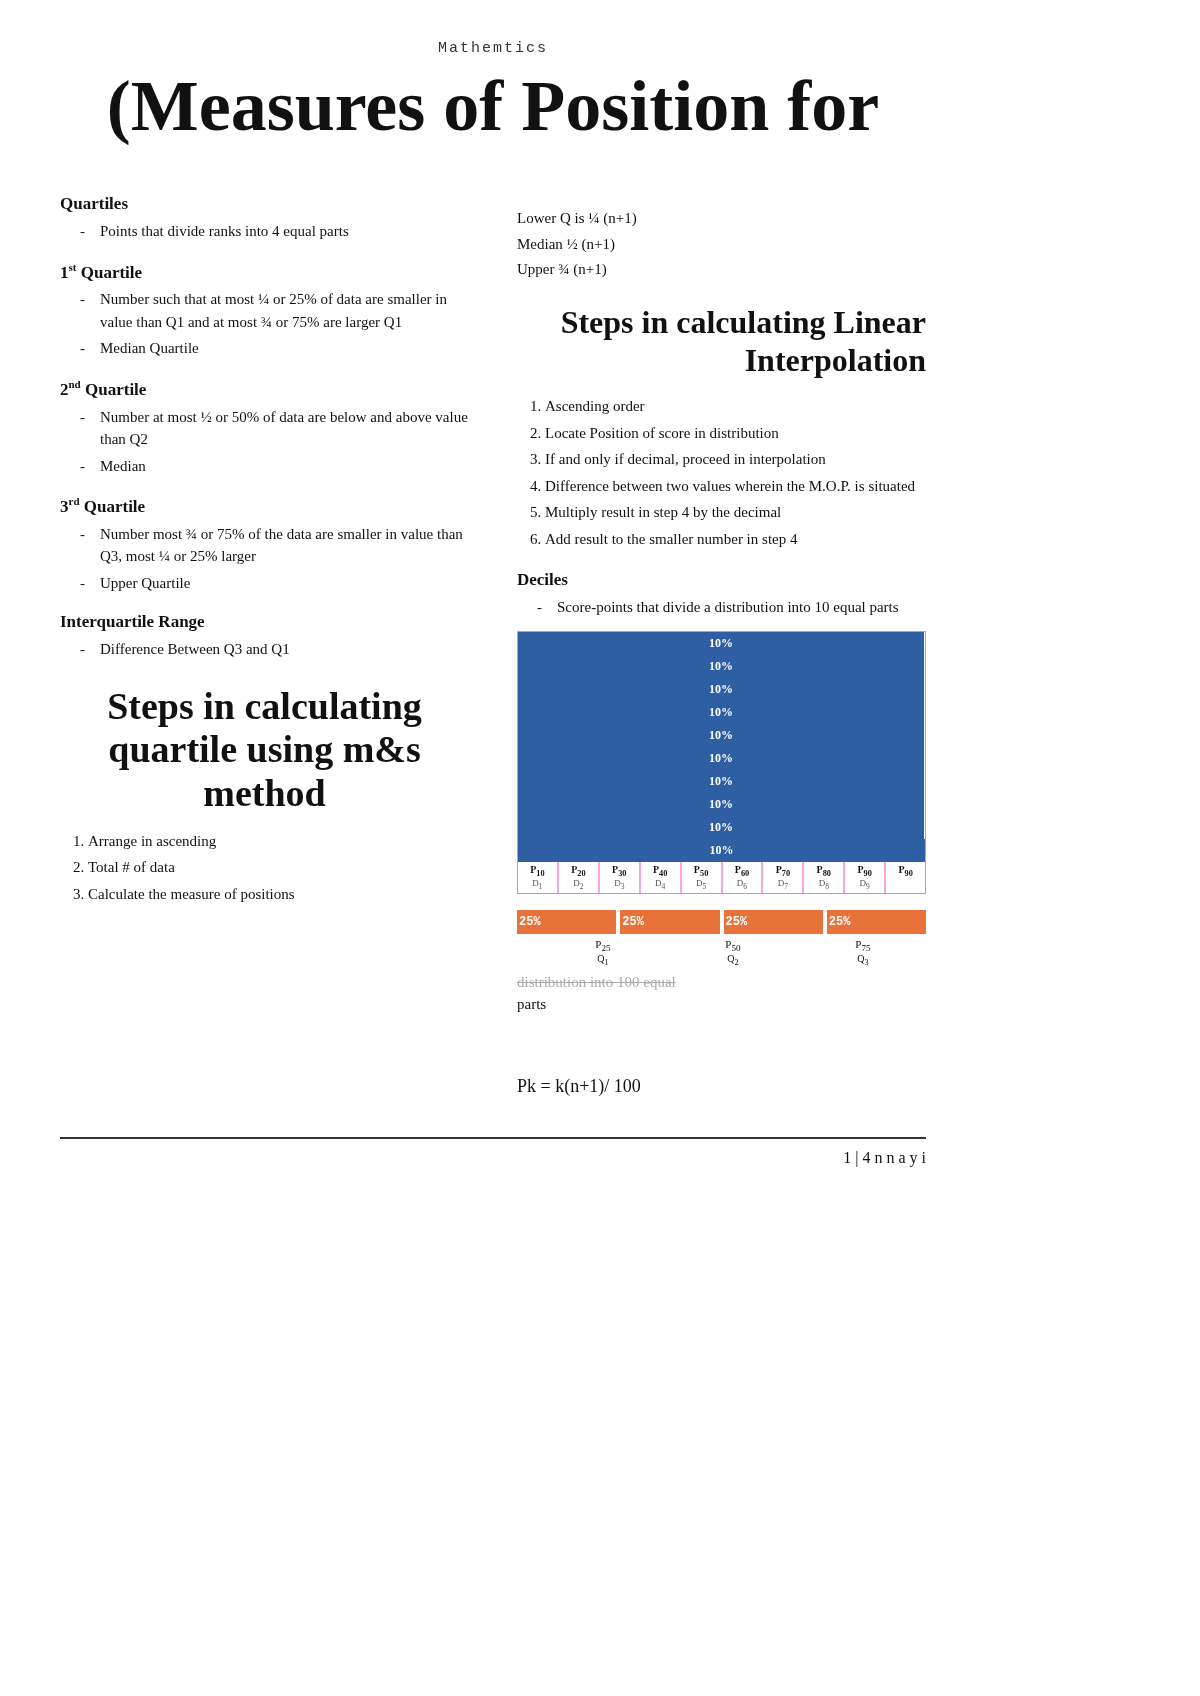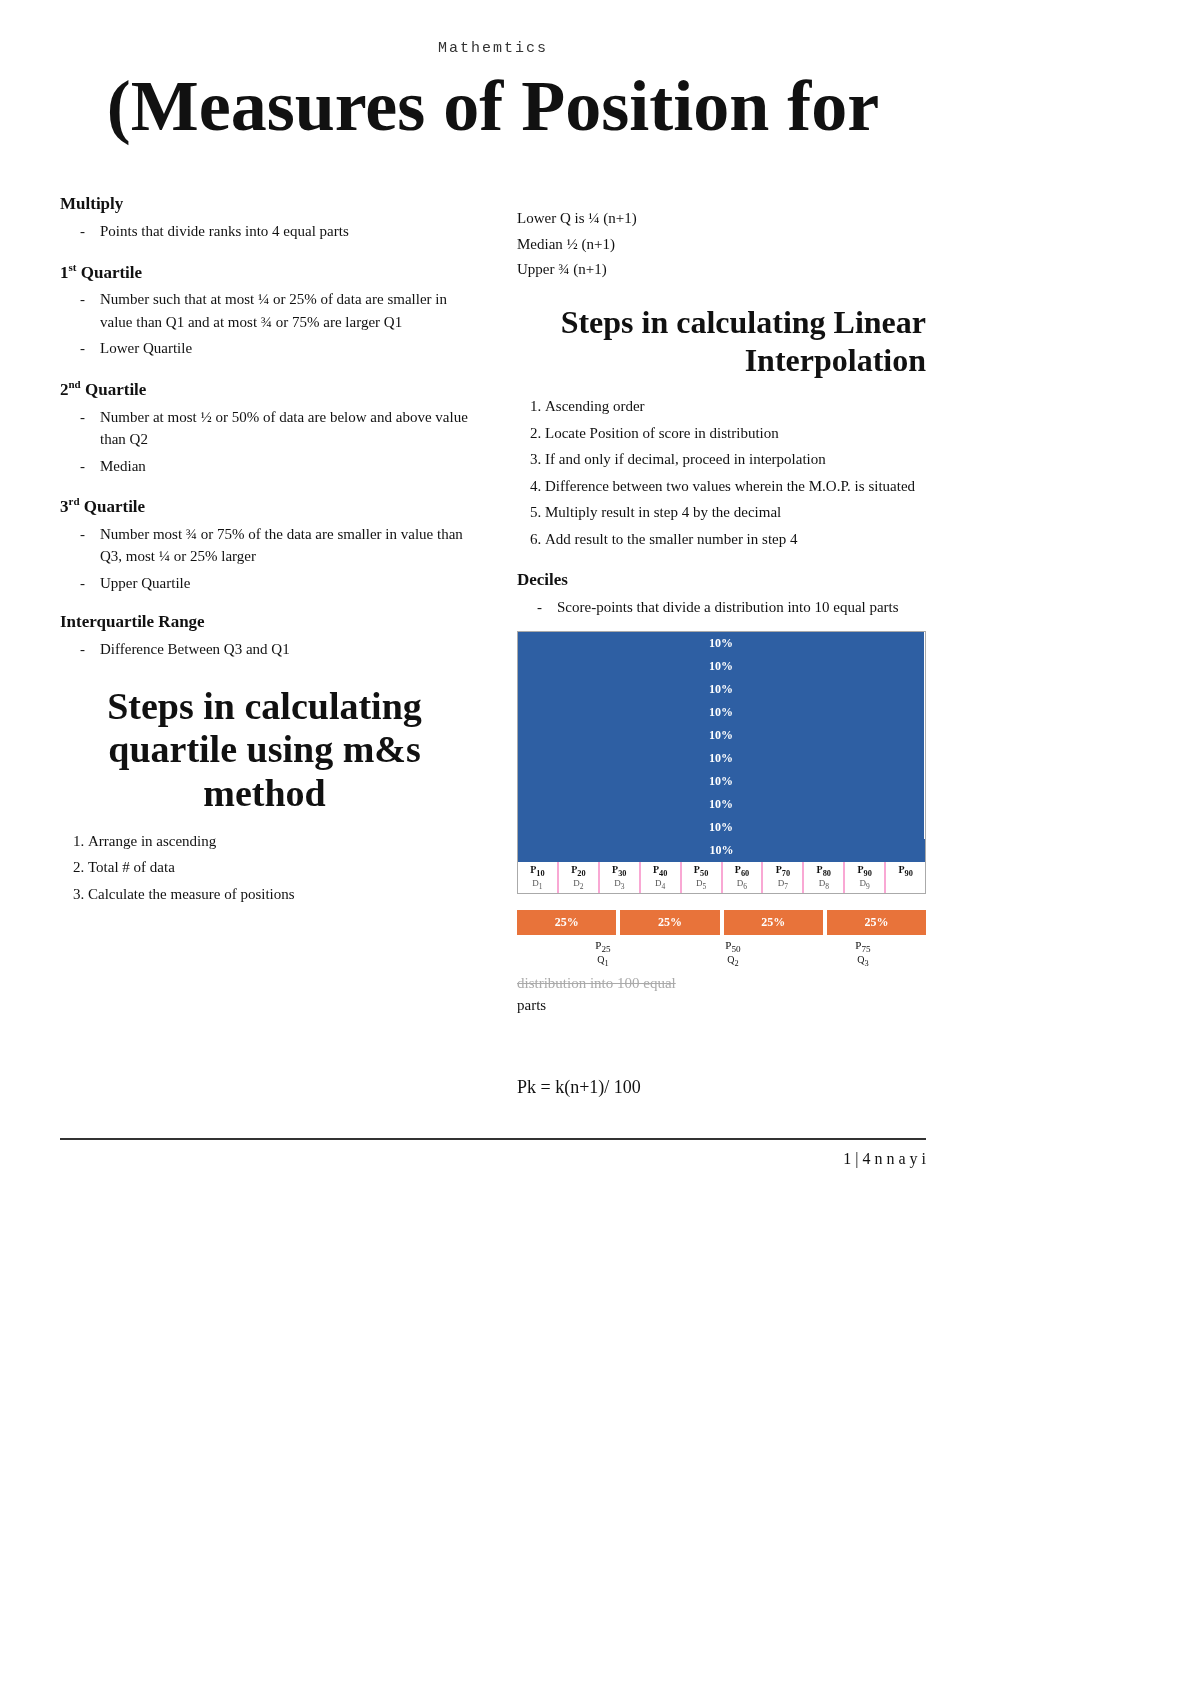--- a/index.html
+++ b/index.html
@@ -187,24 +187,25 @@
     .quartile-bar-row {
       display: flex;
       gap: 4px;
       margin-bottom: 4px;
     }
 
     .q-bar {
       flex: 1;
       background: #e8733a;
       color: #fff;
-      text-align: center;
+      text-align: left;
       font-size: 12px;
       font-weight: bold;
       padding: 5px 2px;
+      font-family: Liberation Mono, monospace;
     }
 
     .quartile-label-row {
       display: flex;
       gap: 4px;
     }
 
     .q-label {
       flex: 1;
       text-align: center;
@@ -265,29 +266,29 @@
 <div class="page">
 
   <div class="subject-label">Mathemtics</div>
 
   <div class="main-title">(Measures of Position for</div>
 
   <div class="two-col">
 
     <div class="col-left">
 
-      <div class="section-title">Multiply</div>
+      <div class="section-title">Quartiles</div>
       <ul class="bullet-list">
         <li>Points that divide ranks into 4 equal parts</li>
       </ul>
 
       <div class="section-title">1<sup>st</sup> Quartile</div>
       <ul class="bullet-list">
         <li>Number such that at most ¼ or 25% of data are smaller in value than Q1 and at most ¾ or 75% are larger Q1</li>
-        <li>Lower Quartile</li>
+        <li>Median Quartile</li>
       </ul>
 
       <div class="section-title">2<sup>nd</sup> Quartile</div>
       <ul class="bullet-list">
         <li>Number at most ½ or 50% of data are below and above value than Q2</li>
         <li>Median</li>
       </ul>
 
       <div class="section-title">3<sup>rd</sup> Quartile</div>
       <ul class="bullet-list">

